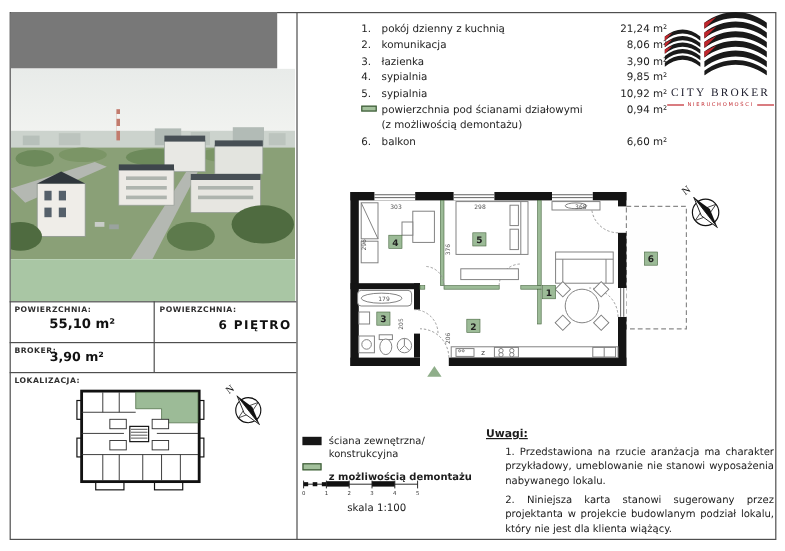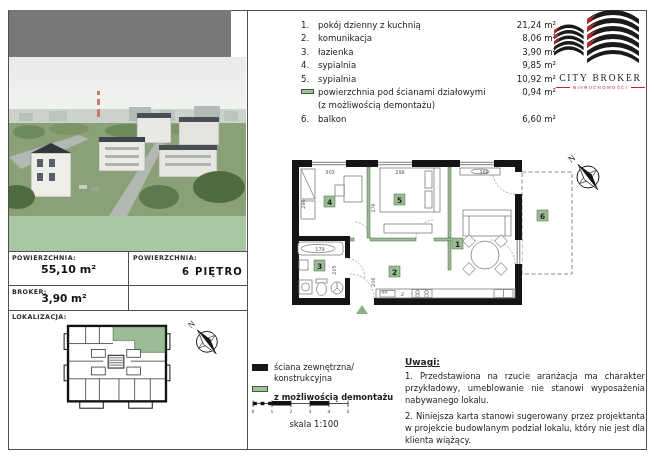--- a/index.html
+++ b/index.html
@@ -37,21 +37,21 @@
   .legend-item { display:flex; align-items:flex-start; }
   .legend-swatch { width:16px; height:7px; flex:none; margin-top:2px; margin-right:6px; }
   .legend-swatch.black { background:#161616; }
   .legend-swatch.green { background:#a3c19c; border:1px solid #3f5c3a; height:6px; }
   .legend-indent { margin-left:22px;font-weight:bold; }
   .scalebar { left:250px; top:399px; width:104px; height:15px; }
   .scale-label { left:264px; top:419px; width:100px; text-align:center; font-size:8.5px; }
   
   .notes { left:405px; top:357px; width:240px; }
   .notes-title { font-size:9px; font-weight:bold; text-decoration:underline; }
-  .notes p { font-size:8.4px; line-height:12.2px; text-align:justify; margin-top:3px; }
+  .notes p { font-size:8.4px; line-height:12.2px; text-align:justify; margin-top:3px;margin-left:16px; }
 </style>
 </head>
 <body>
 
 <div class="abs page-border"></div>
 <div class="abs vline" style="left:247px;top:10px;width:1px;height:440px;"></div>
 
 <div class="abs redact-box"></div>
 
 <div class="abs photo">

